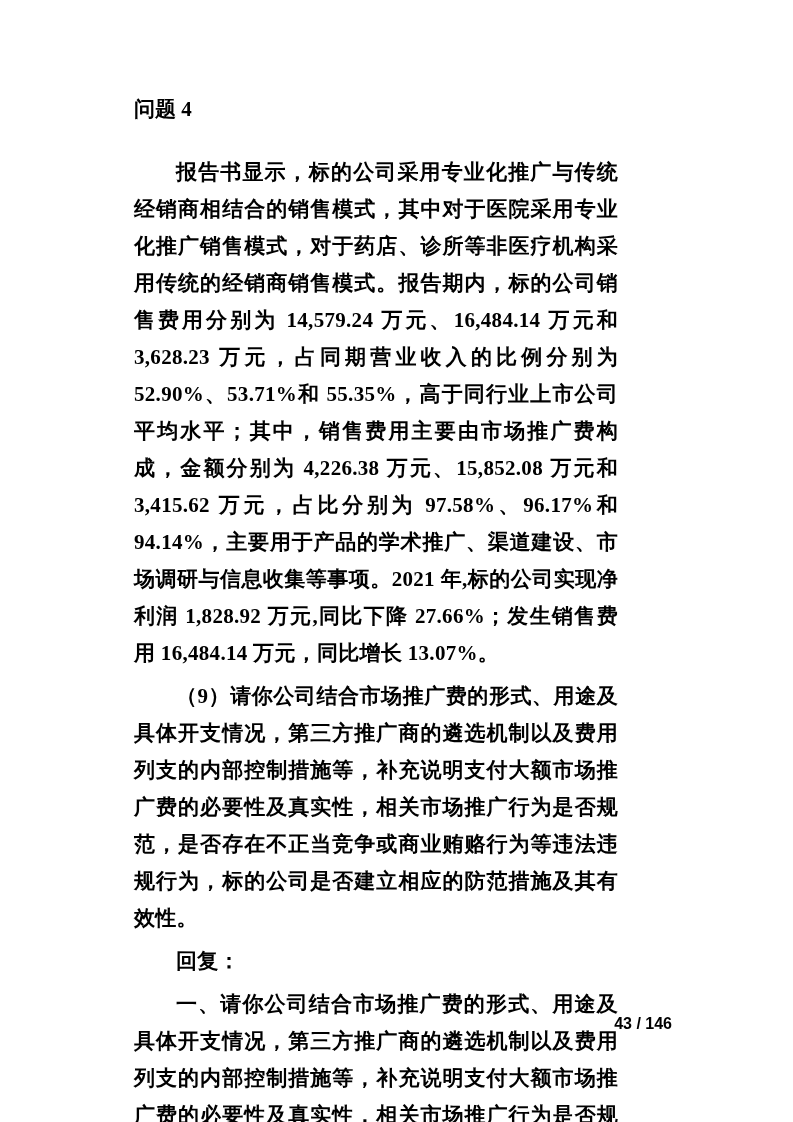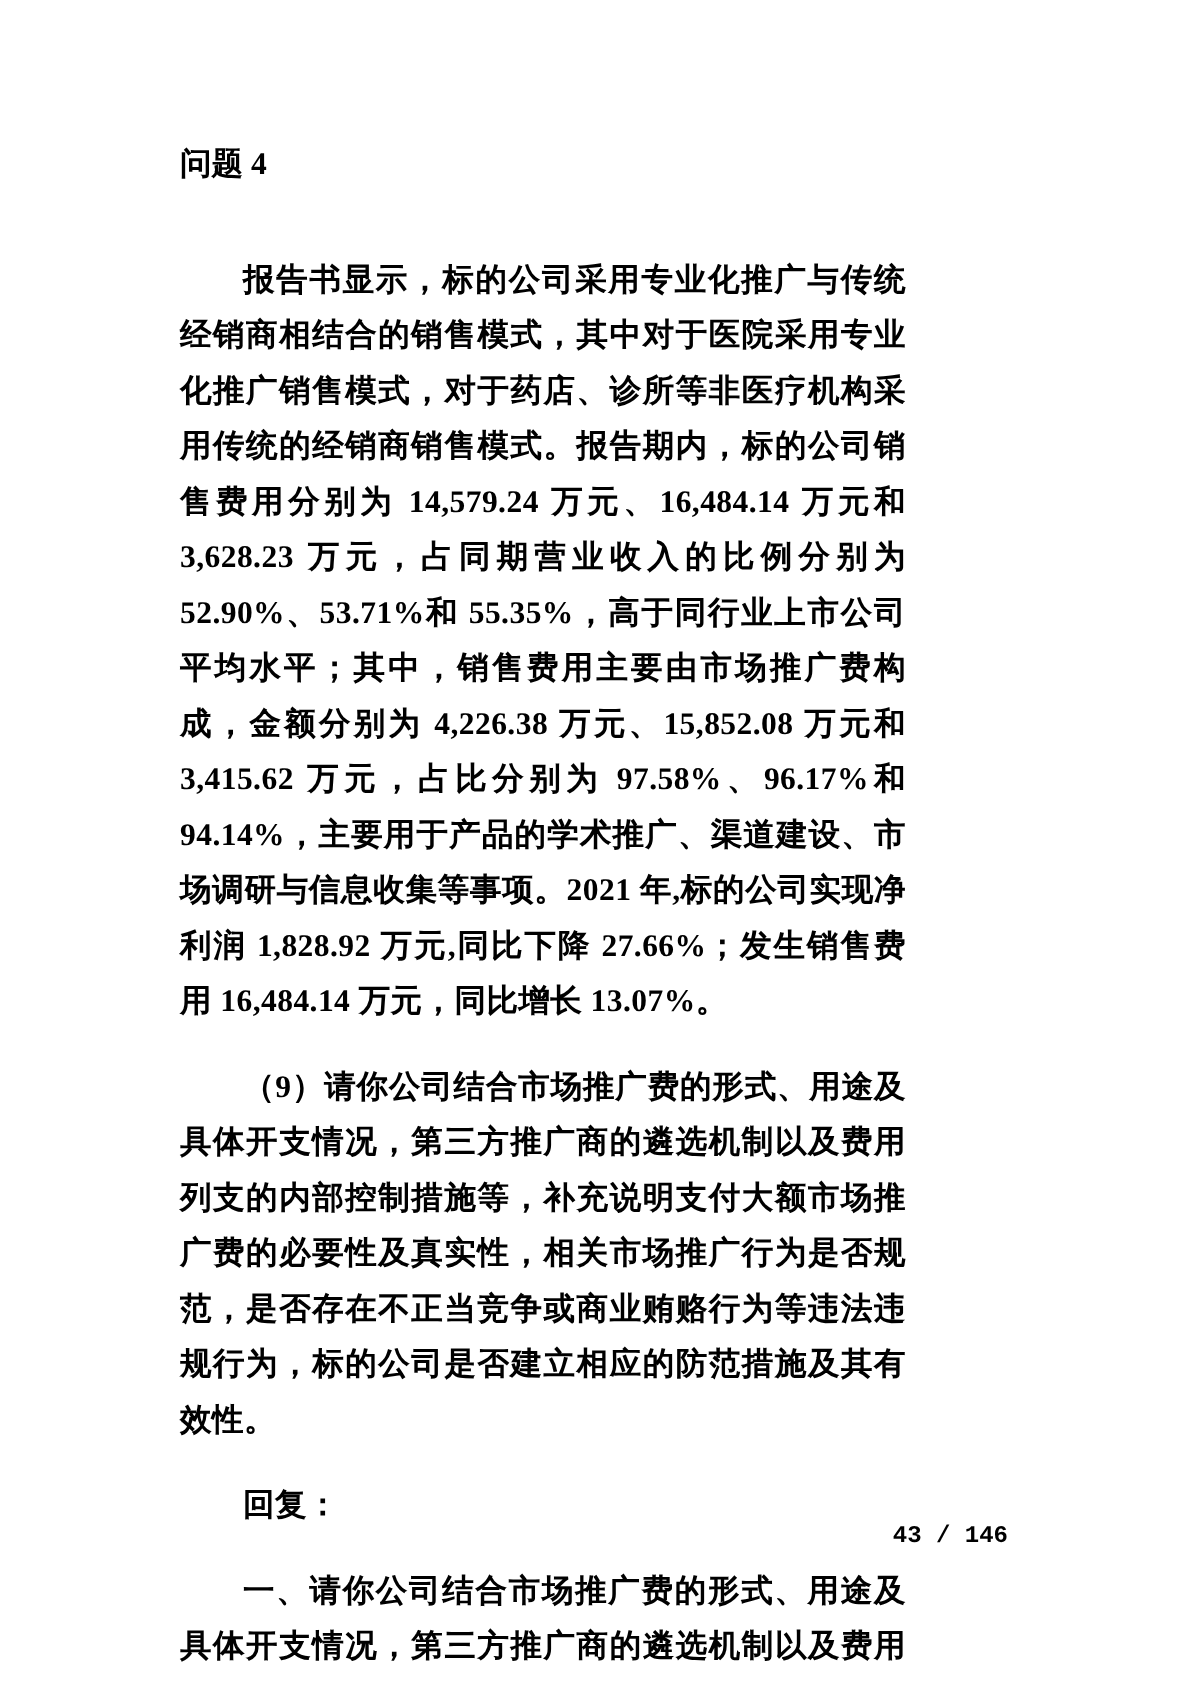--- a/index.html
+++ b/index.html
@@ -9,21 +9,21 @@
   body {
     width: 793px;
     height: 1122px;
     position: relative;
     font-family: "Liberation Serif", "DejaVu Serif", serif;
     color: #000000;
     overflow: hidden;
   }
   .page {
     position: absolute;
-    top: 0; left: 0;
+    top: 0; left: 14px;
     width: 724px;
     height: 1122px;
     background: #ffffff;
     padding: 97px 120px 0 120px;
     display: flex;
     flex-direction: column;
   }
   .doc-title {
     font-size: 21px;
     font-weight: 700;
@@ -31,30 +31,30 @@
     margin-bottom: 27px;
     text-align: left;
   }
   .para {
     font-size: 21px;
     line-height: 37px;
     text-align: justify;
     text-justify: inter-ideograph;
     text-indent: 2em;
     font-weight: 700;
-    margin-top: 20px;
+    margin-top: 6px;
     letter-spacing: 0.3px;
   }
   .page-footer {
     position: absolute;
     right: 121px;
     top: 1015px;
     font-size: 16px;
     font-weight: 700;
-    font-family: Liberation Mono, monospace;
+    font-family: Liberation Sans, sans-serif;
   }
 </style>
 </head>
 <body>
 
 <div class="page">
   <h1 class="doc-title">问题 4</h1>
 
   <p class="para">报告书显示，标的公司采用专业化推广与传统经销商相结合的销售模式，其中对于医院采用专业化推广销售模式，对于药店、诊所等非医疗机构采用传统的经销商销售模式。报告期内，标的公司销售费用分别为 14,579.24 万元、16,484.14 万元和 3,628.23 万元，占同期营业收入的比例分别为 52.90%、53.71%和 55.35%，高于同行业上市公司平均水平；其中，销售费用主要由市场推广费构成，金额分别为 4,226.38 万元、15,852.08 万元和 3,415.62 万元，占比分别为 97.58%、96.17%和 94.14%，主要用于产品的学术推广、渠道建设、市场调研与信息收集等事项。2021 年,标的公司实现净利润 1,828.92 万元,同比下降 27.66%；发生销售费用 16,484.14 万元，同比增长 13.07%。</p>
 

